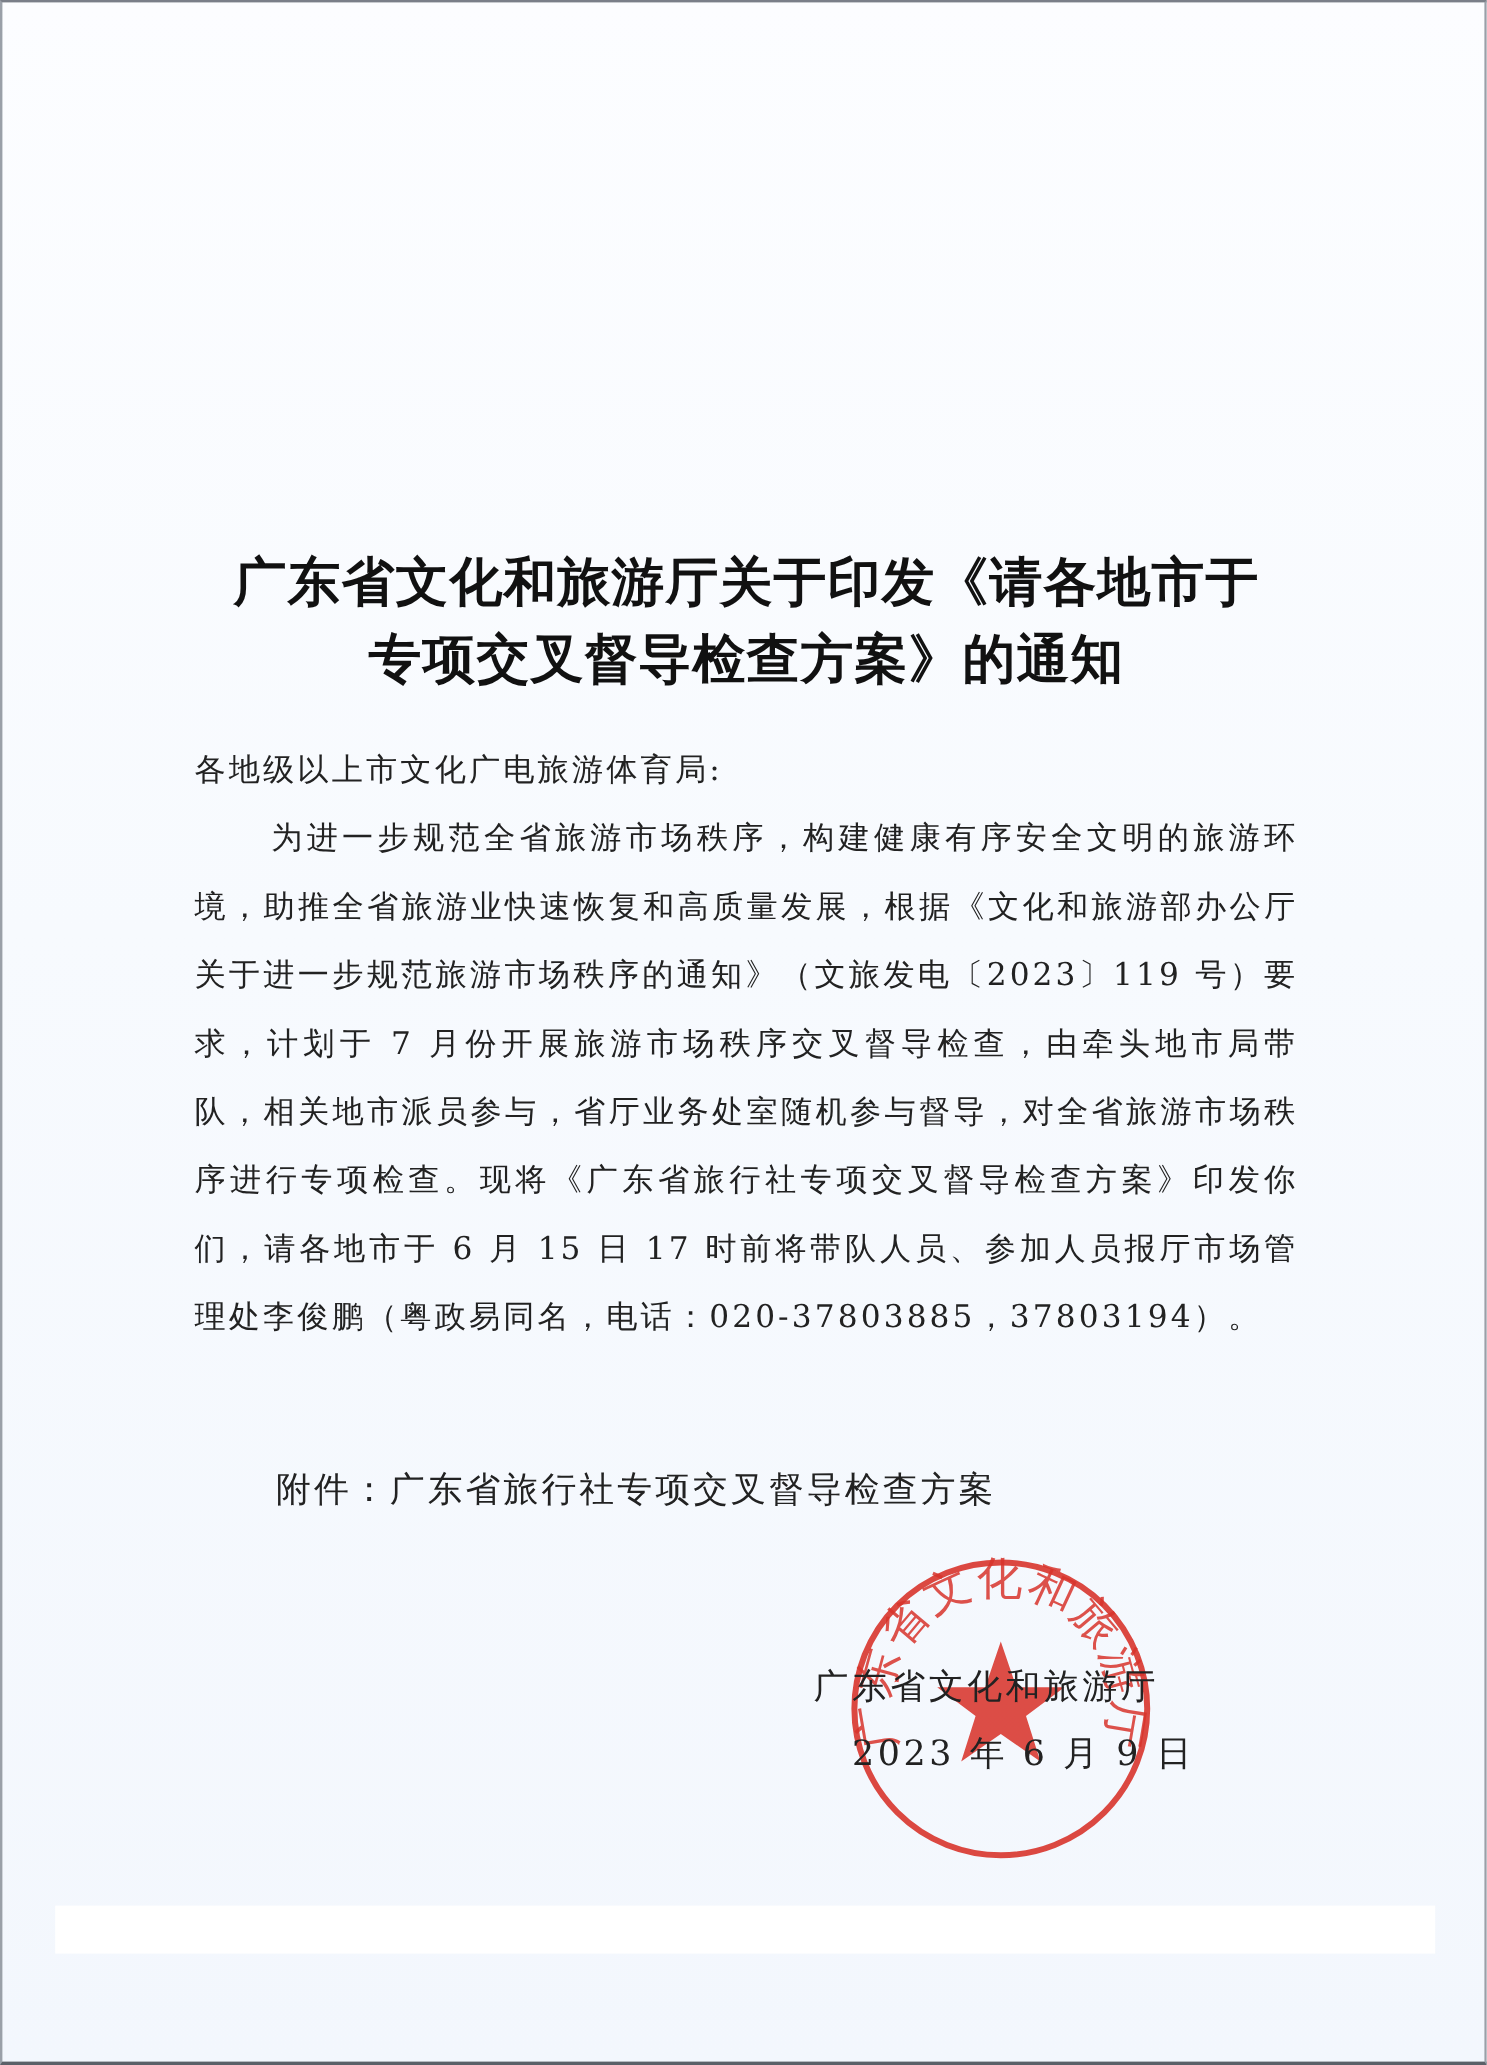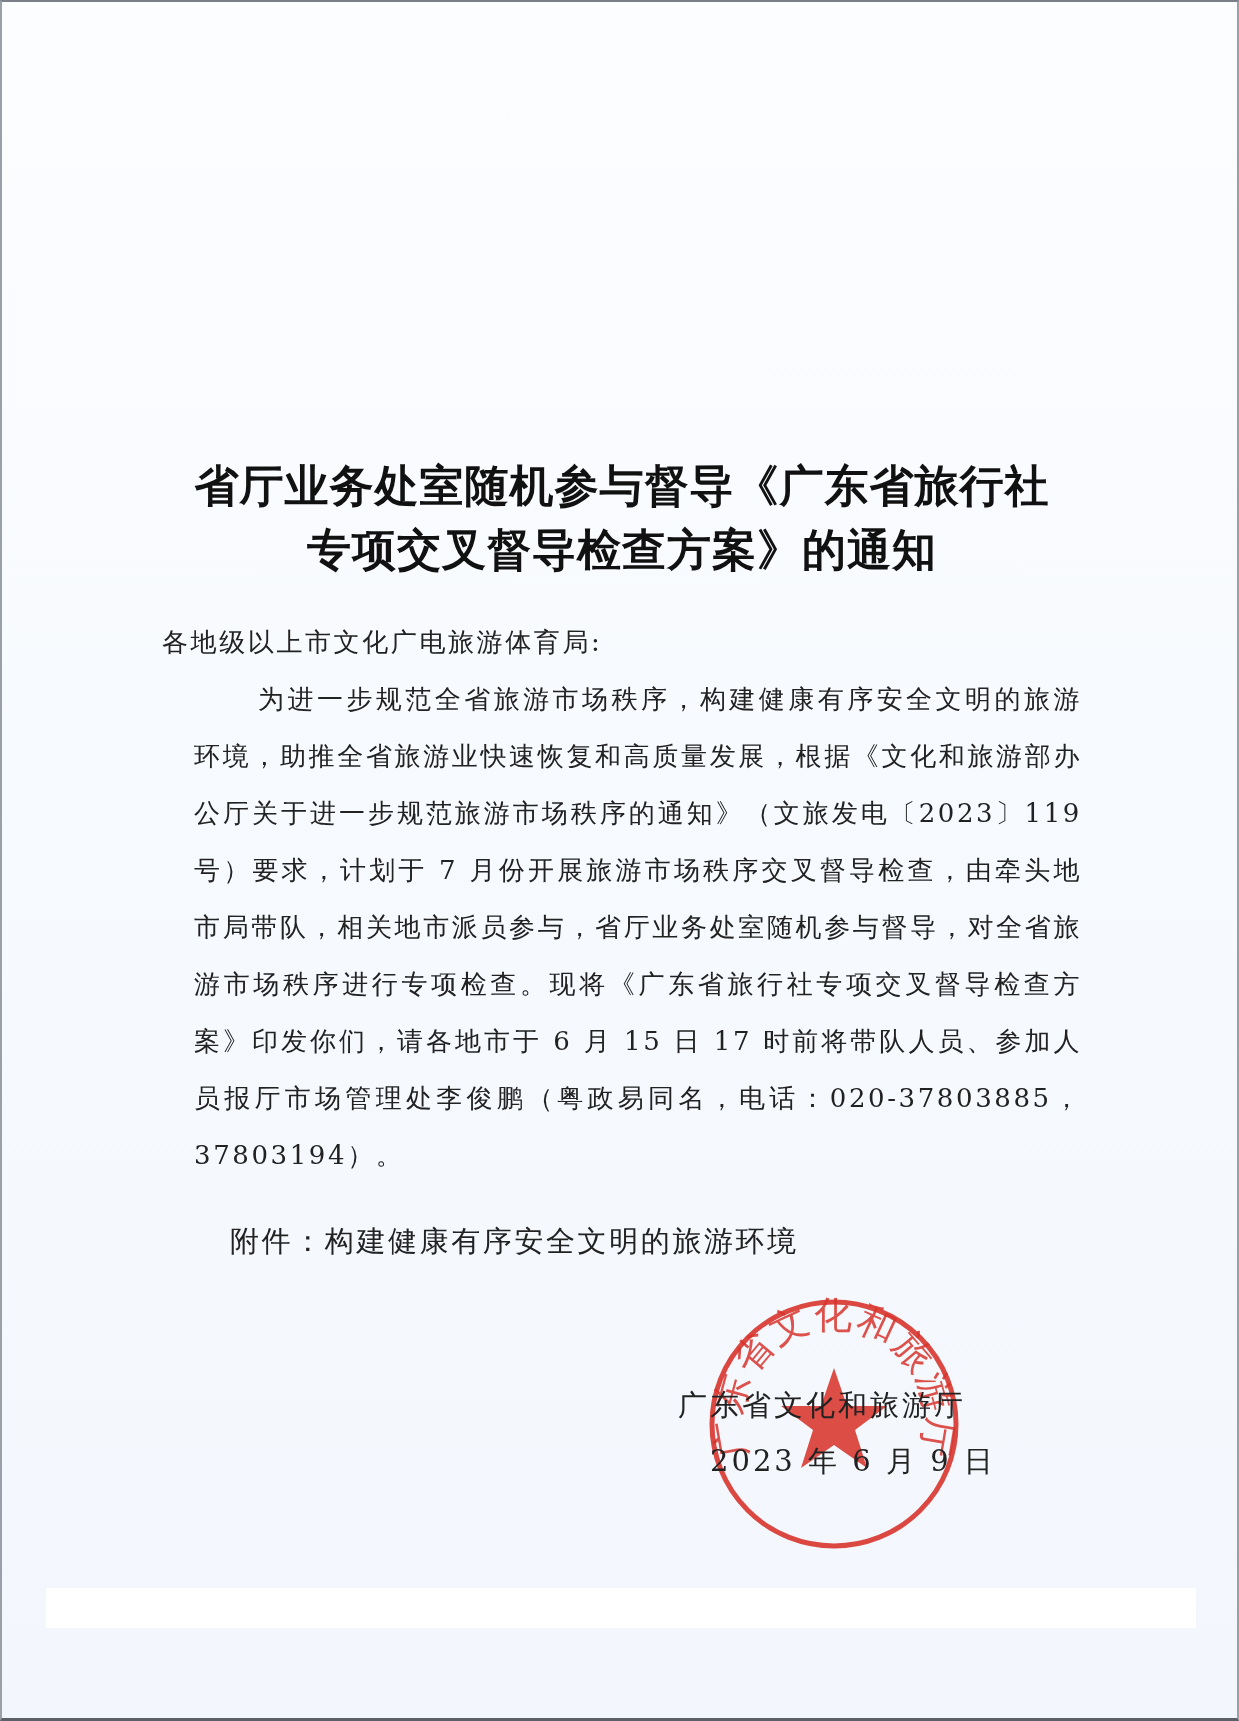--- a/index.html
+++ b/index.html
@@ -52,21 +52,20 @@
     width: 920px;
     font-size: 26px;
     line-height: 57px;
     letter-spacing: 2.6px;
     color: #222;
   }
   .salutation { white-space: nowrap; }
   .para {
     text-indent: 64px;
     text-align: justify;
-    margin-left: 32px;
   }
   .attachment {
     position: absolute;
     top: 1220px;
     left: 228px;
     font-size: 29px;
     letter-spacing: 2.6px;
     color: #222;
     white-space: nowrap;
   }
@@ -99,30 +98,30 @@
     background: #ffffff;
   }
 </style>
 </head>
 <body>
 
 <div class="page">
 
 
   <div class="title">
-    <div>省厅业务处室随机参与督导《广东省旅行社</div>
+    <div>广东省文化和旅游厅关于印发《请各地市于</div>
     <div>专项交叉督导检查方案》的通知</div>
   </div>
 
   <div class="body-text">
     <div class="salutation">各地级以上市文化广电旅游体育局:</div>
     <div class="para">为进一步规范全省旅游市场秩序，构建健康有序安全文明的旅游环境，助推全省旅游业快速恢复和高质量发展，根据《文化和旅游部办公厅关于进一步规范旅游市场秩序的通知》（文旅发电〔2023〕119 号）要求，计划于 7 月份开展旅游市场秩序交叉督导检查，由牵头地市局带队，相关地市派员参与，省厅业务处室随机参与督导，对全省旅游市场秩序进行专项检查。现将《广东省旅行社专项交叉督导检查方案》印发你们，请各地市于 6 月 15 日 17 时前将带队人员、参加人员报厅市场管理处李俊鹏（粤政易同名，电话：020-37803885，37803194）。</div>
   </div>
 
-  <div class="attachment">附件：构建健康有序安全文明的旅游环境</div>
+  <div class="attachment">附件：广东省旅行社专项交叉督导检查方案</div>
 
   <svg class="seal" viewBox="0 0 260 260">
     <defs>
       <path id="sealArc" d="M 48 168 A 92 92 0 1 1 212 168"></path>
     </defs>
     <circle cx="130" cy="130" r="122" fill="none" stroke="#d8342c" stroke-width="5" opacity="0.9"></circle>
     <text font-size="38" fill="#d8342c" opacity="0.85" font-family="DejaVu Sans, sans-serif" letter-spacing="2">
       <textPath href="#sealArc" startOffset="50%" text-anchor="middle">广东省文化和旅游厅</textPath>
     </text>
     <polygon points="130,74 143,112 183,112 151,136 163,174 130,151 97,174 109,136 77,112 117,112" fill="#d8342c" opacity="0.88"></polygon>

